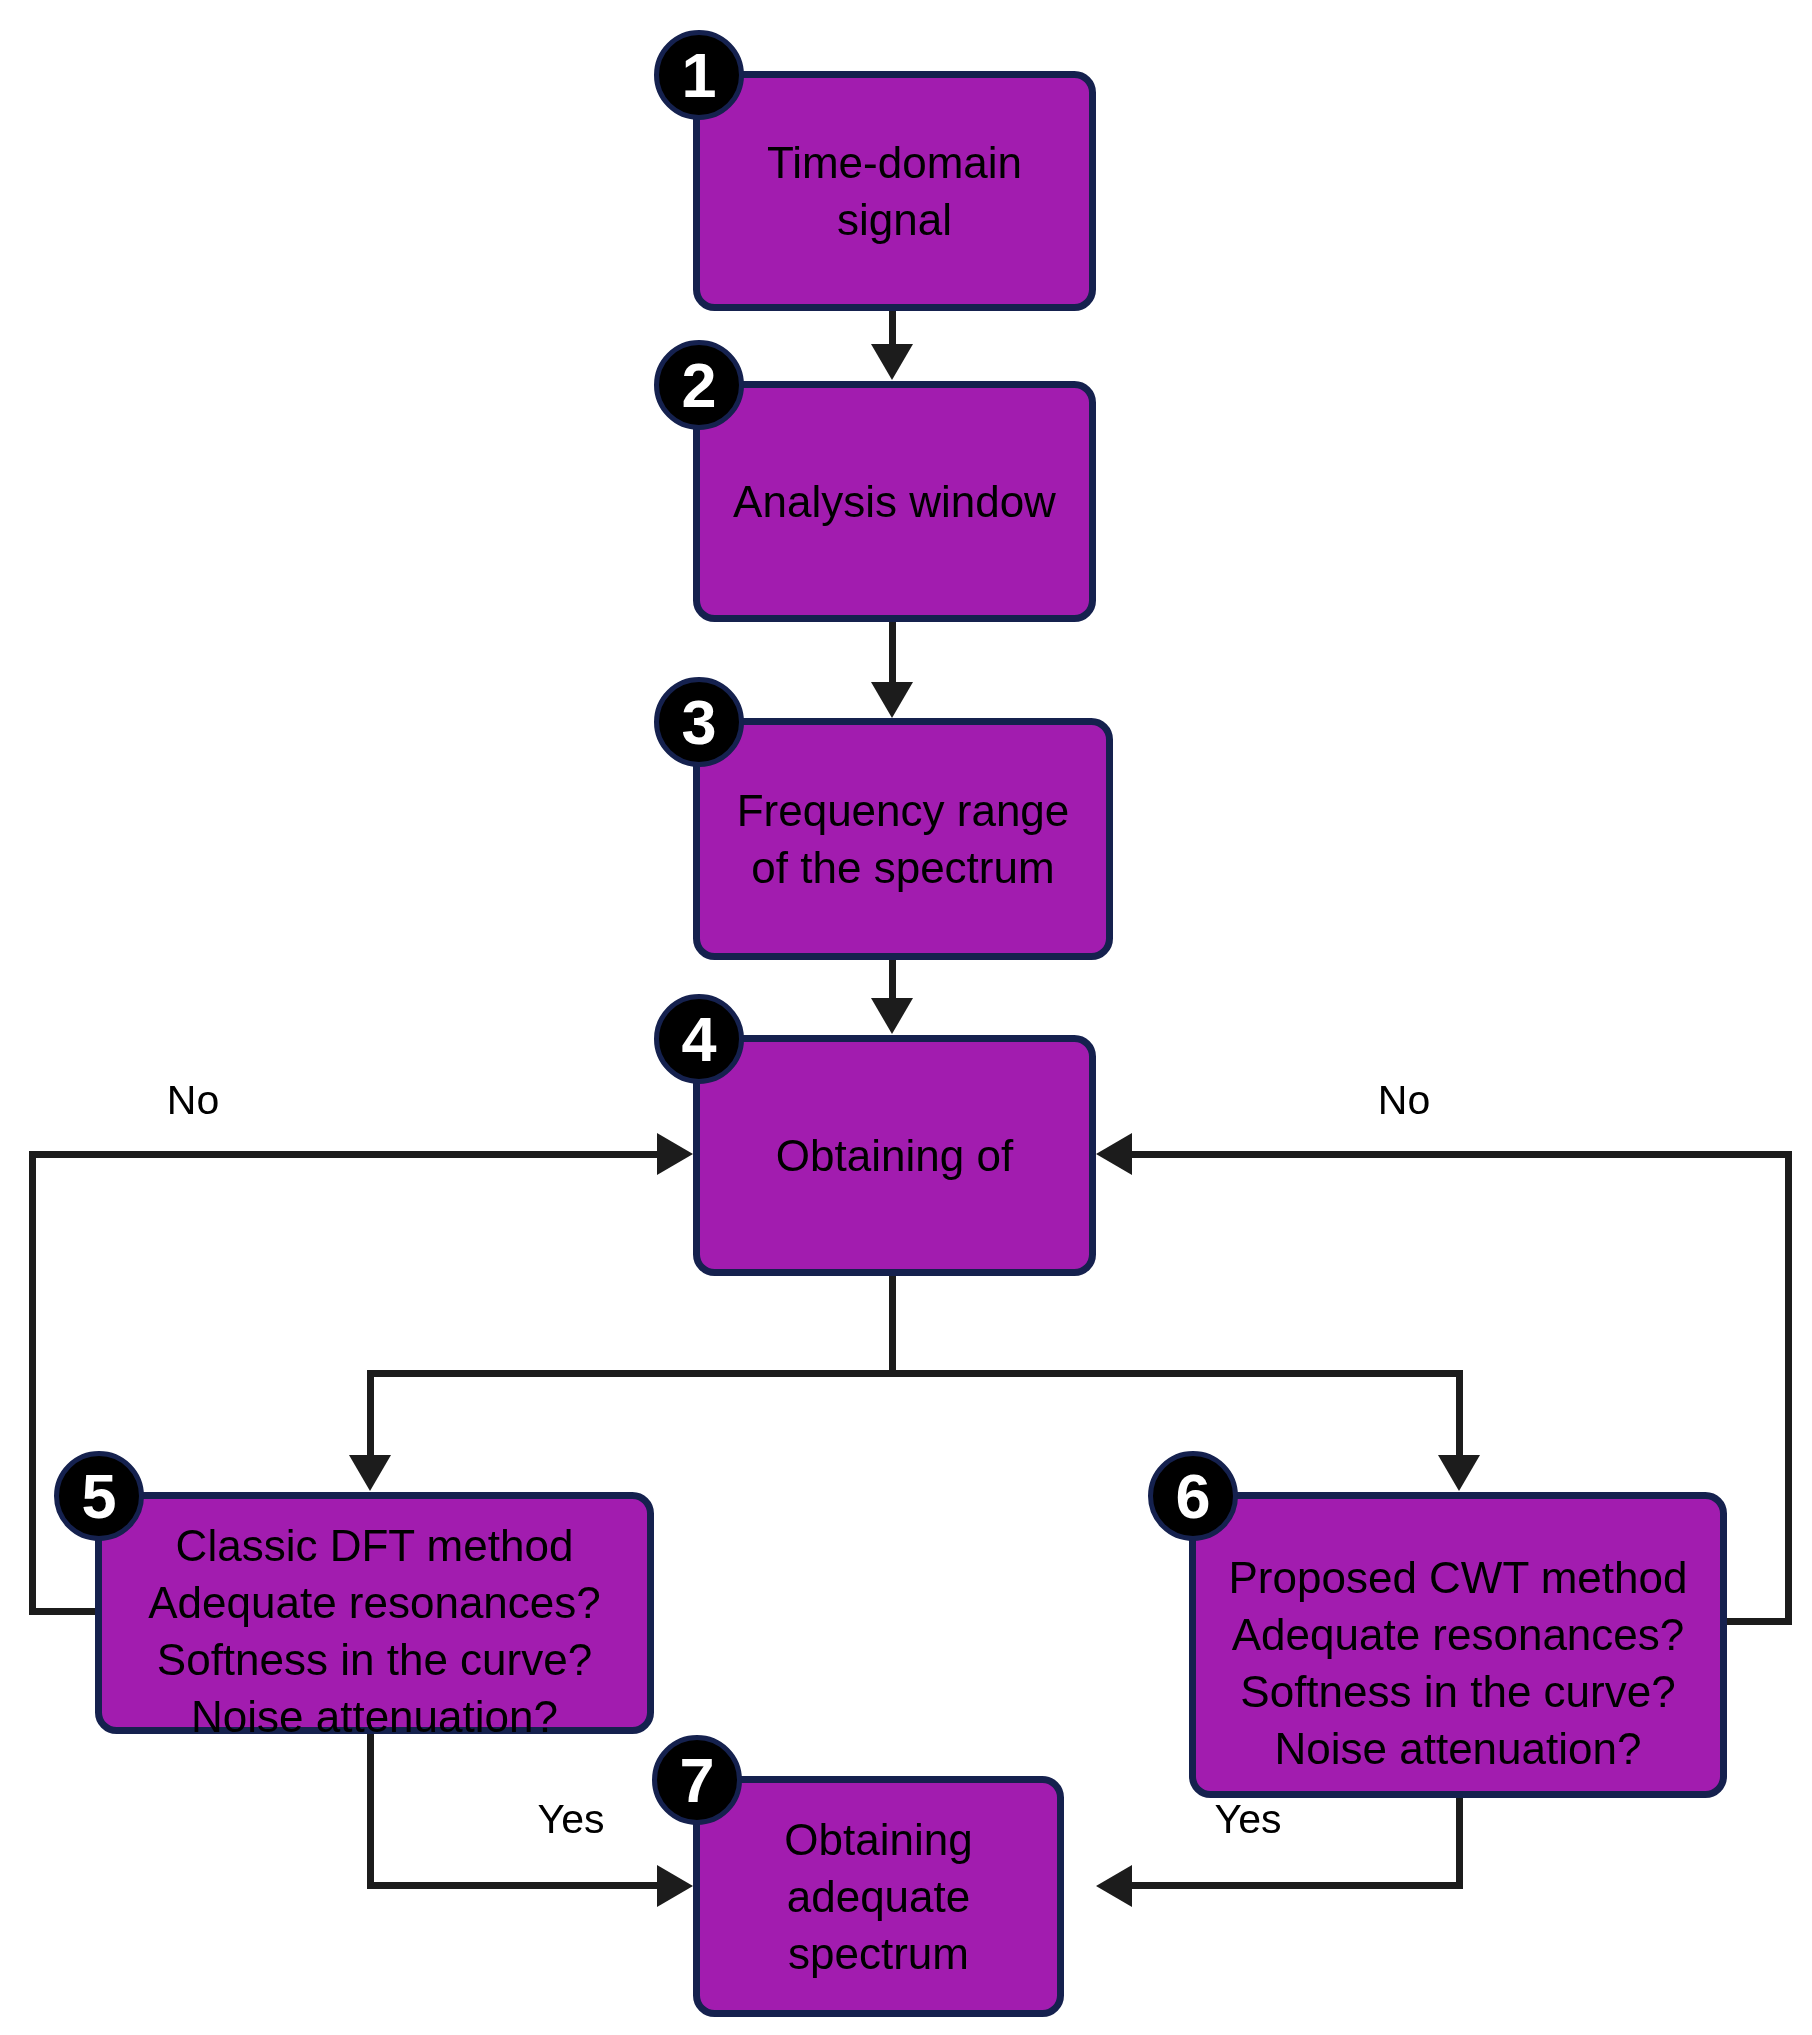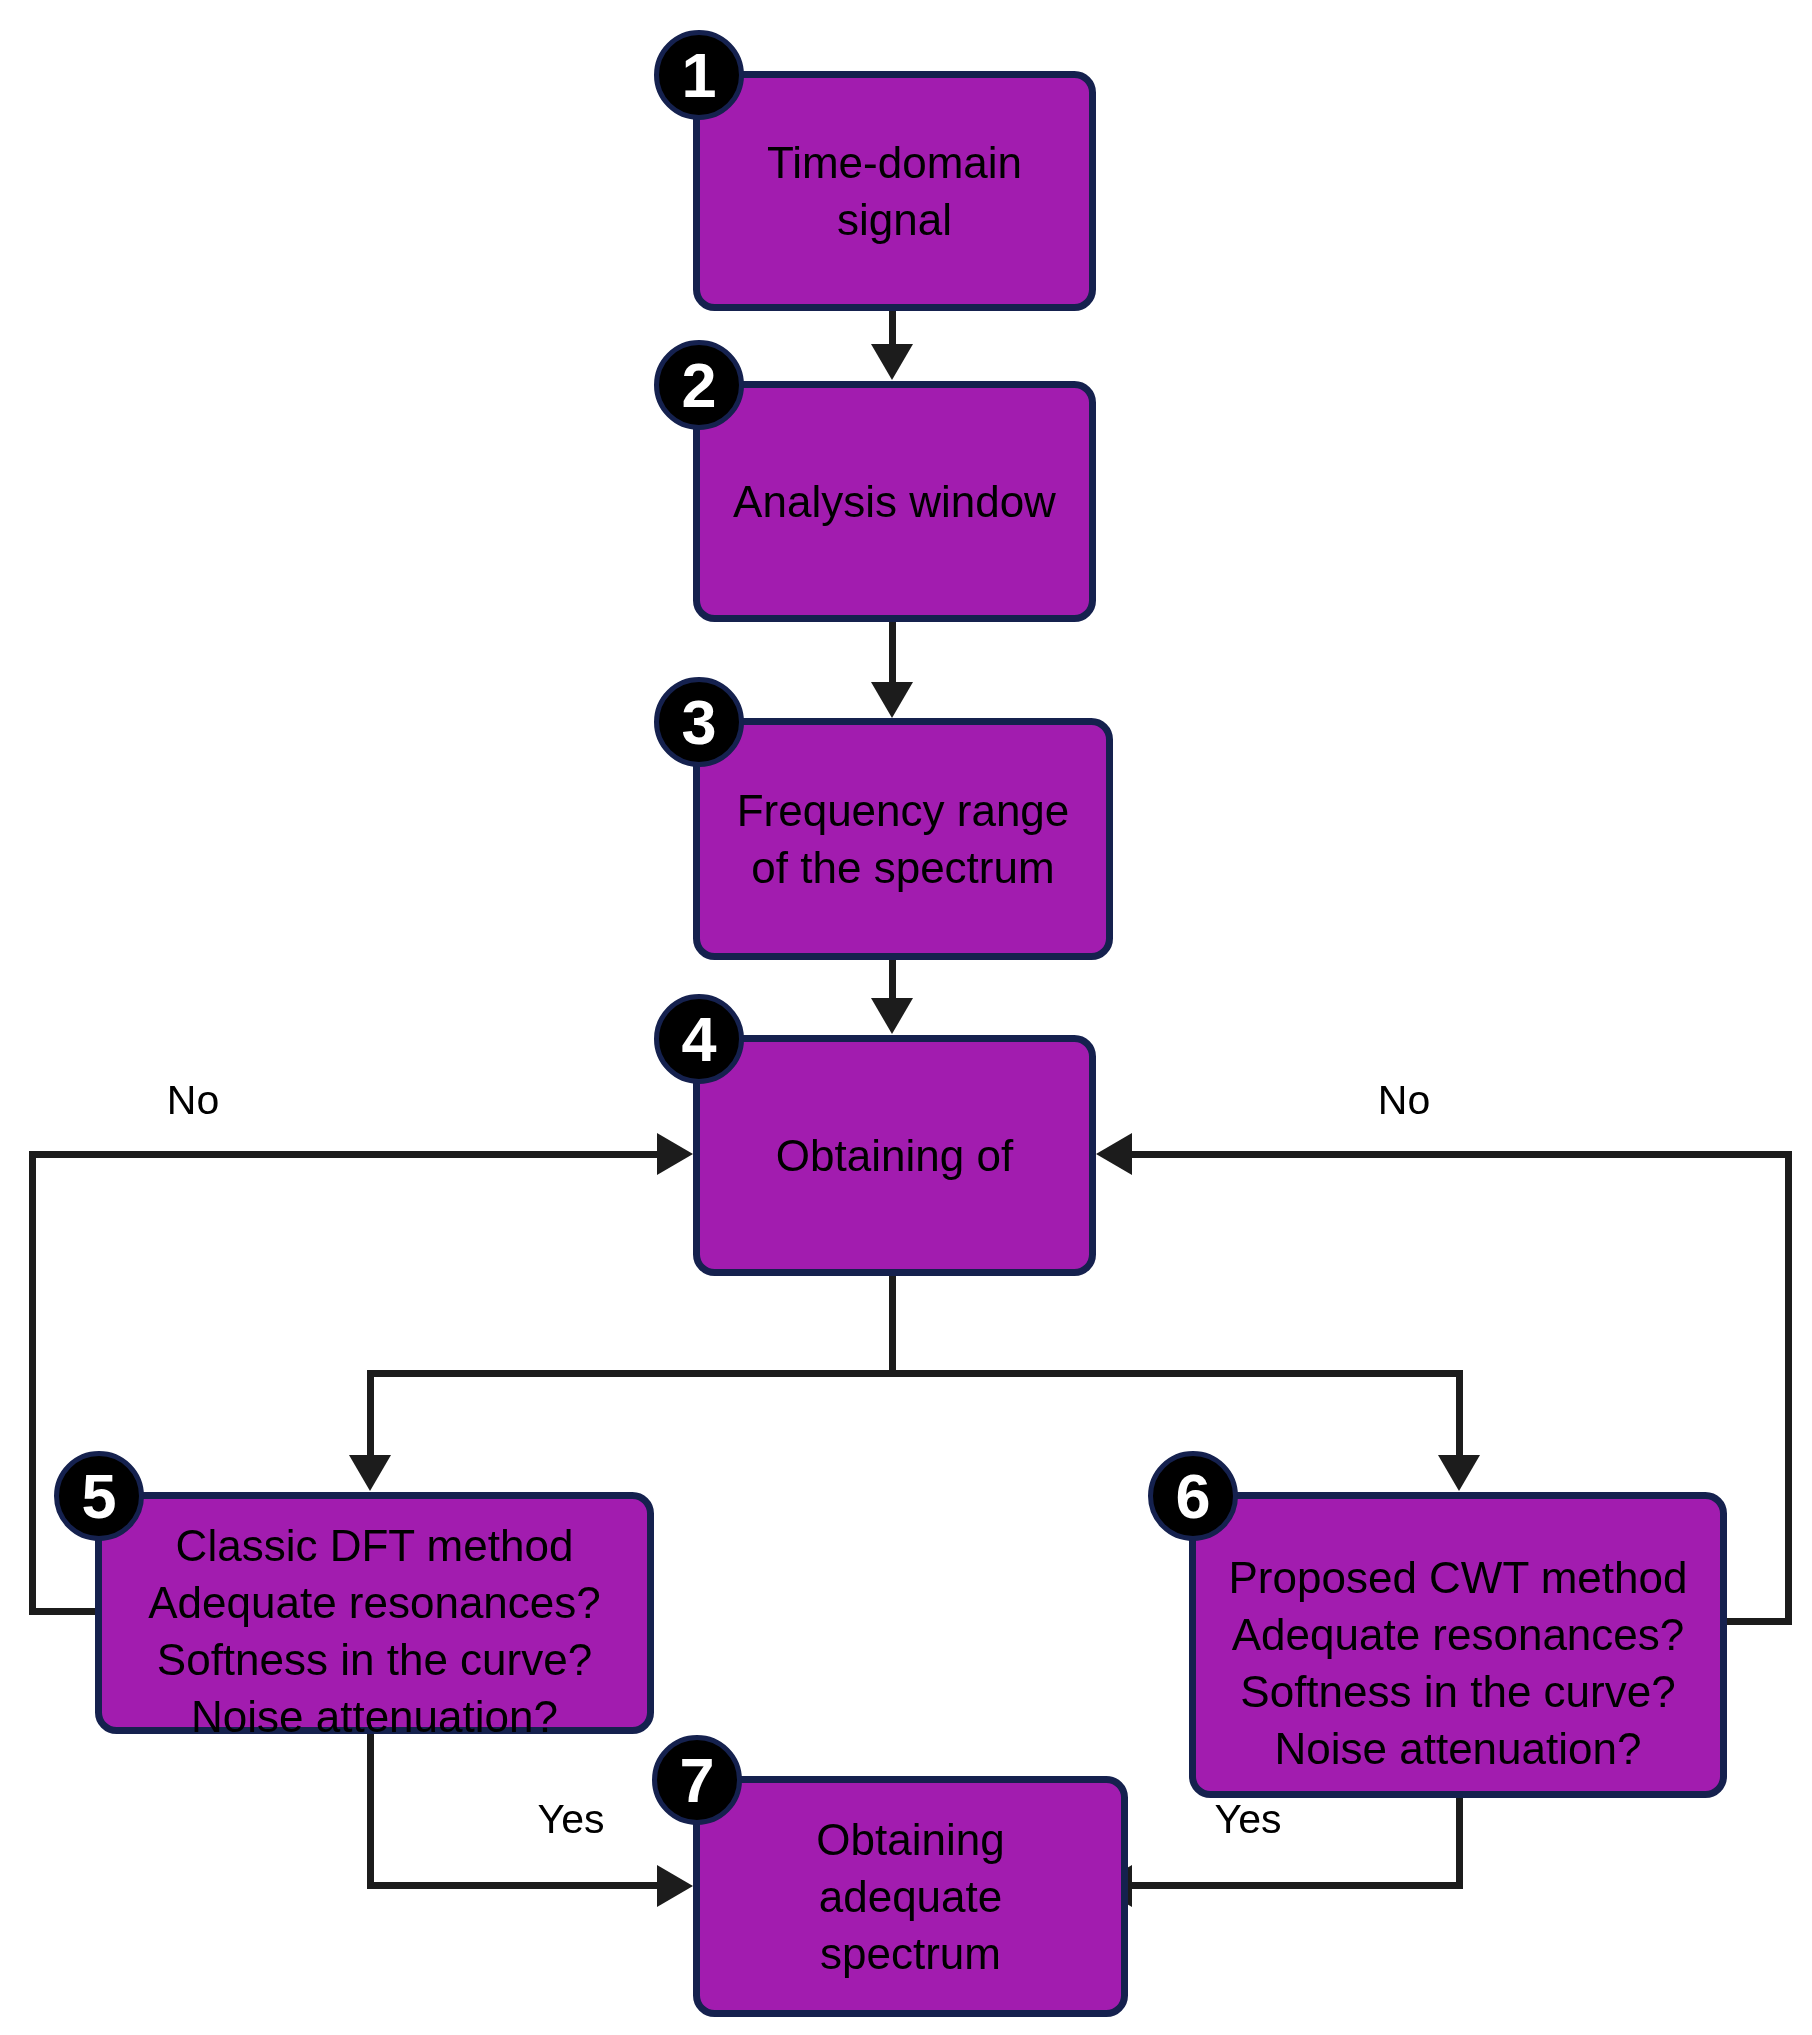--- a/index.html
+++ b/index.html
@@ -114,21 +114,21 @@
 
   <div class="box" style="left:1189px;top:1492px;width:538px;height:306px;">
     <div class="box-label">
       <div class="u">Proposed CWT method</div>
       <div>Adequate resonances?</div>
       <div>Softness in the curve?</div>
       <div>Noise attenuation?</div>
     </div>
   </div>
 
-  <div class="box" style="left:693px;top:1776px;width:435px;height:241px;align-items:center;">
+  <div class="box" style="left:693px;top:1776px;width:371px;height:241px;align-items:center;">
     <div class="box-label">
       <div>Obtaining</div>
       <div>adequate</div>
       <div>spectrum</div>
     </div>
   </div>
 
   <div class="badge" style="left:654px;top:30px;">
       <span>1</span>
     </div>

